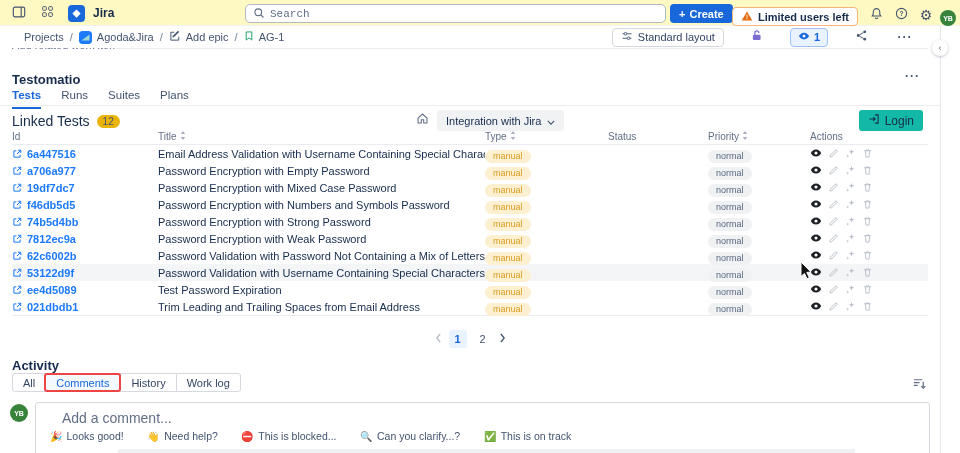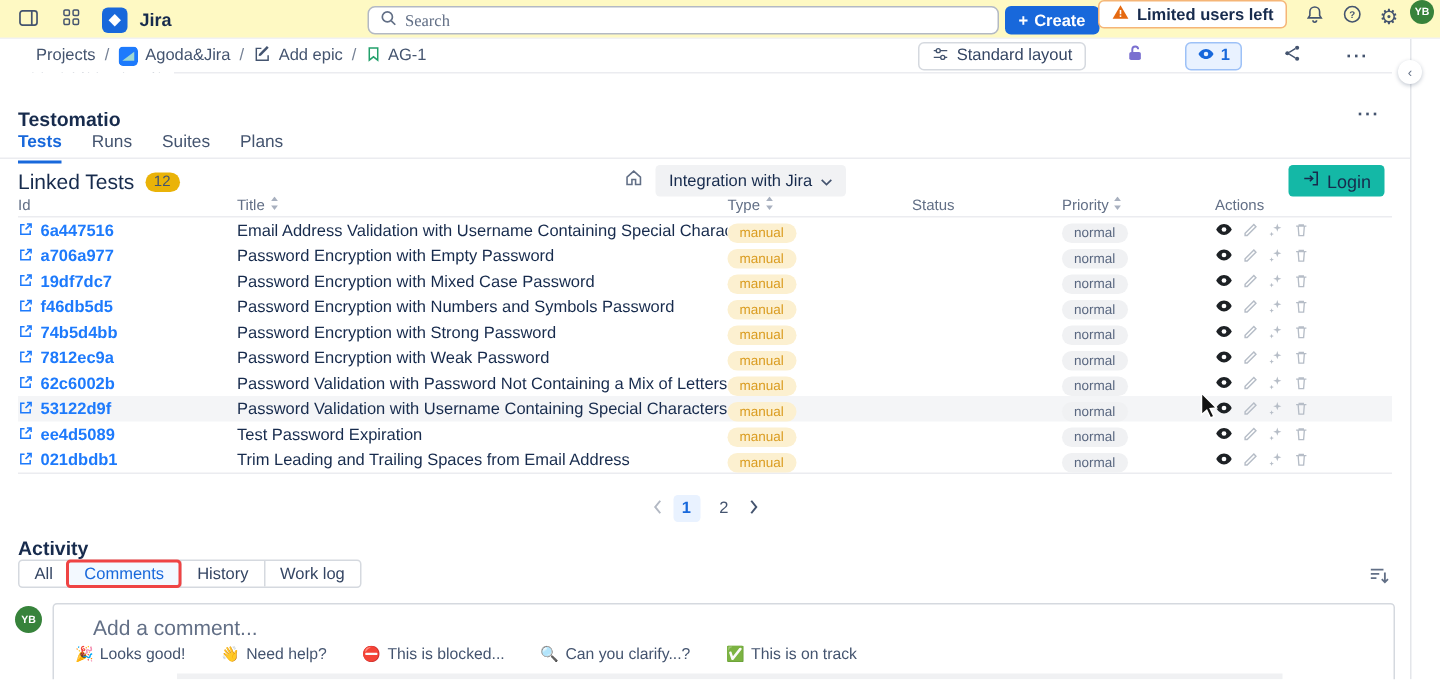--- a/index.html
+++ b/index.html
@@ -7,24 +7,24 @@
   body { font-family:"Liberation Sans", sans-serif; color:#172B4D; }
   #screen { position:relative; width:960px; height:453px; background:#fff; overflow:hidden; }
 
   
   .topnav { position:absolute; left:0; top:0; width:960px; height:26px; background:#fef9c3; border-bottom:1px solid #F1F2F4; z-index:30; }
   .nav-left { position:absolute; left:8px; top:0; height:26px; display:flex; align-items:center; gap:6px; }
   .icon-btn { width:22px; height:22px; display:flex; align-items:center; justify-content:center; border-radius:4px; cursor:pointer; color:#44546F; background:none; border:none; }
   .jira-logo { width:17px; height:17px; border-radius:4px; background:#1868DB; display:flex; align-items:center; justify-content:center; margin-left:4px; }
   .app-name { font-size:12px; font-weight:bold; color:#172B4D; margin-left:2px; }
   .nav-search { position:absolute; left:245px; top:4px; width:421px; height:19px; border:1px solid #B3B9C4; border-radius:5px; background:#fff; display:flex; align-items:center; padding:0 7px; gap:5px; }
-  .nav-search input { border:none; outline:none; font-size:11px; width:100%; font-family:Liberation Serif, serif; color:#172B4D; background:transparent; }
+  .nav-search input { border:none; outline:none; font-size:11px; width:100%; font-family:Liberation Mono, monospace; color:#172B4D; background:transparent; }
   .nav-search input::placeholder { color:#626F86; }
   .create-btn { position:absolute; left:670px; top:4px; height:19px; background:#1868DB; color:#fff; border:none; border-radius:4px; font-size:11px; font-weight:bold; padding:0 9px; display:flex; align-items:center; gap:4px; cursor:pointer; font-family:inherit; }
-  .nav-right { position:absolute; right:4px; top:0; height:26px; display:flex; align-items:flex-start; gap:3px; }
+  .nav-right { position:absolute; right:4px; top:0; height:26px; display:flex; align-items:flex-end; gap:3px; }
   .warn-btn { height:19px; border:1px solid #F5B577; background:#fff; border-radius:4px; font-size:11px; font-weight:bold; color:#172B4D; display:flex; align-items:center; gap:5px; padding:0 8px; margin-right:4px; cursor:pointer; font-family:inherit; }
   .avatar { width:16px; height:16px; border-radius:50%; background:#37833B; color:#fff; font-size:7px; font-weight:bold; display:flex; align-items:center; justify-content:center; cursor:pointer; }
   .gear-glyph { font-size:14px; line-height:1; color:#44546F; }
 
   
   .crumb-row { position:absolute; left:0; top:26px; width:940px; height:22px; background:#fff; z-index:20; display:flex; align-items:center; padding:0 24px; }
   .crumbs { display:flex; align-items:center; gap:6px; font-size:11px; color:#44546F; }
   .crumb-link { color:#44546F; cursor:pointer; display:flex; align-items:center; gap:5px; }
   .crumb-sep { color:#758195; }
   .proj-avatar { width:13px; height:13px; border-radius:3px; overflow:hidden; display:inline-block; }

